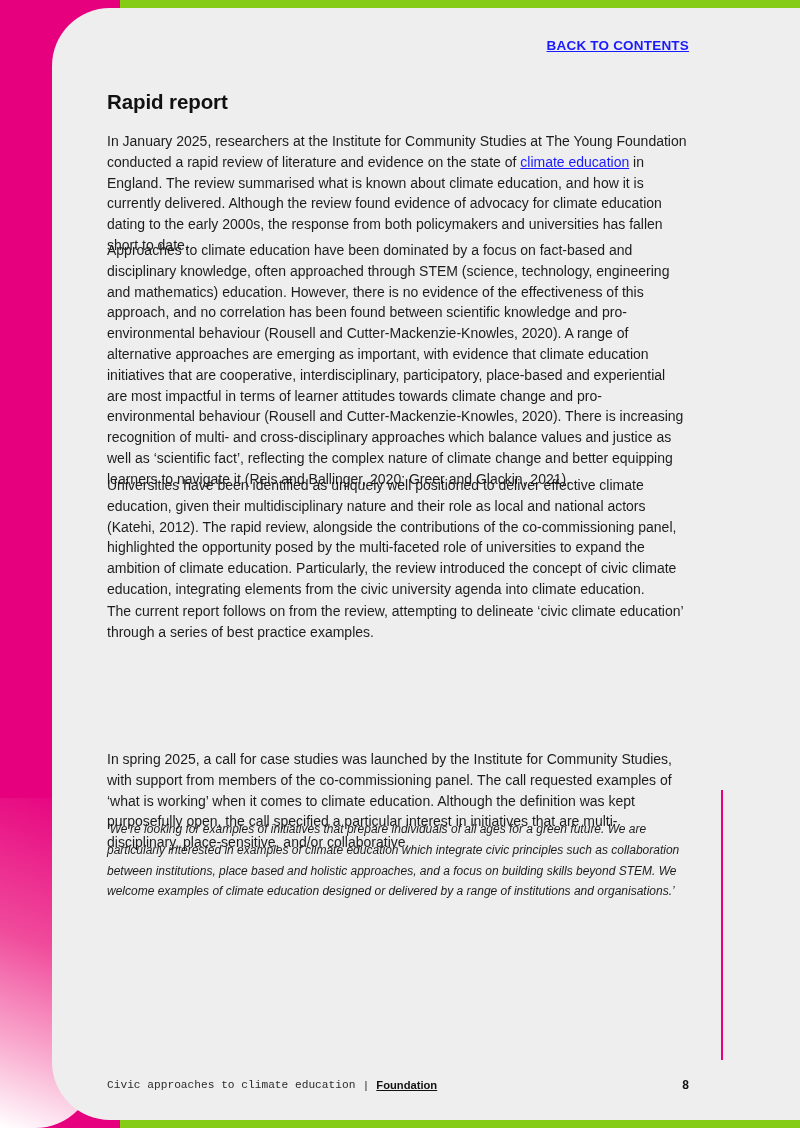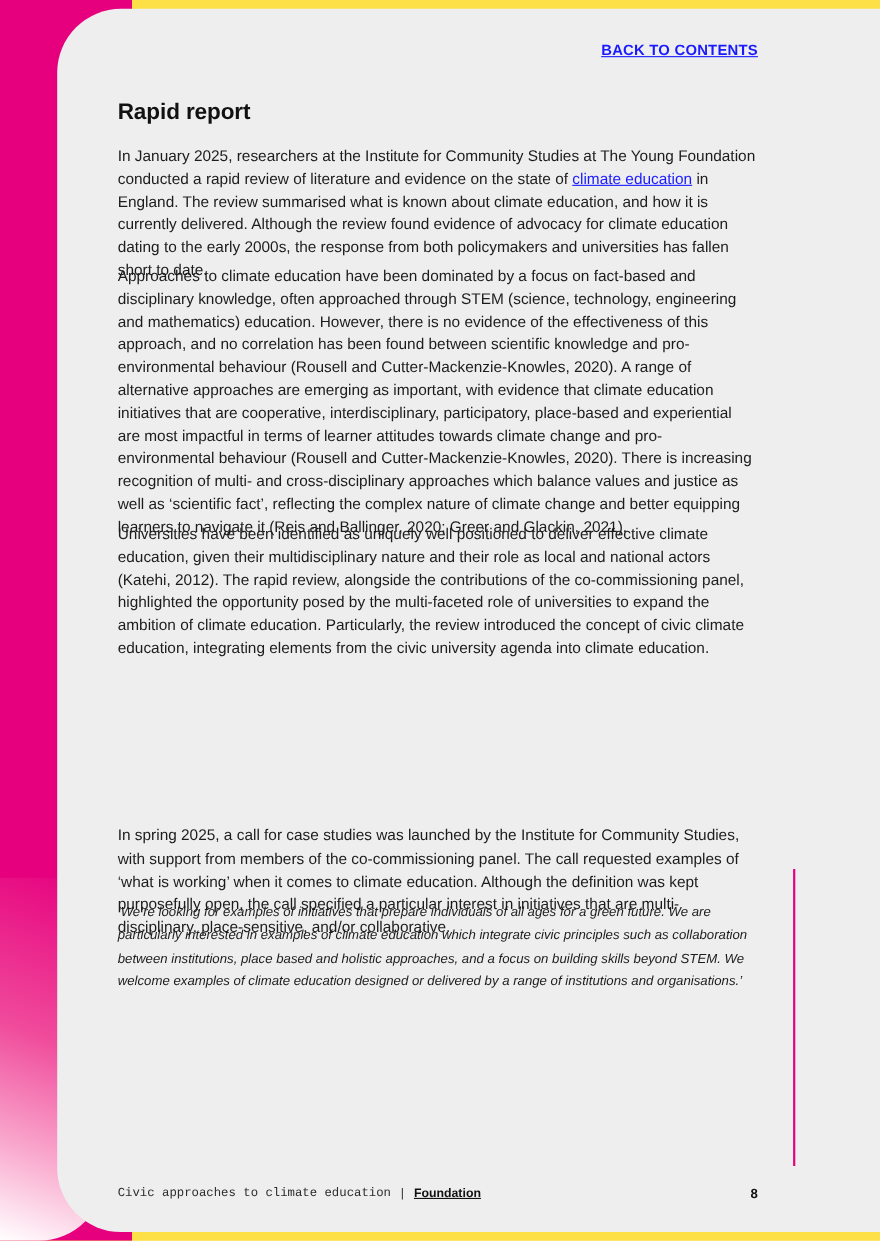--- a/index.html
+++ b/index.html
@@ -12,21 +12,21 @@
     background: #ffffff;
     font-family: "Liberation Sans", sans-serif;
     overflow: hidden;
   }
 
   .page {
     position: relative;
     width: 800px;
     height: 1128px;
     overflow: hidden;
-    background: #fde047;
+    background: #84cc16;
   }
 
   
   .magenta-band {
     position: absolute;
     left: 0;
     top: 0;
     width: 120px;
     height: 1128px;
     background: #e6007e;
@@ -177,20 +177,21 @@
     <a class="back-to-contents">BACK TO CONTENTS</a>
 
     <h1 class="section-title title-1">Rapid report</h1>
 
     <p class="body-text p1"><span>In January 2025, researchers at the Institute for Community Studies at The Young Foundation conducted a rapid review of literature and evidence on the state of </span><a class="inline-link">climate education</a><span> in England. The review summarised what is known about climate education, and how it is currently delivered. Although the review found evidence of advocacy for climate education dating to the early 2000s, the response from both policymakers and universities has fallen short to date.</span></p>
 
     <p class="body-text p2">Approaches to climate education have been dominated by a focus on fact-based and disciplinary knowledge, often approached through STEM (science, technology, engineering and mathematics) education. However, there is no evidence of the effectiveness of this approach, and no correlation has been found between scientific knowledge and pro-environmental behaviour (Rousell and Cutter-Mackenzie-Knowles, 2020). A range of alternative approaches are emerging as important, with evidence that climate education initiatives that are cooperative, interdisciplinary, participatory, place-based and experiential are most impactful in terms of learner attitudes towards climate change and pro-environmental behaviour (Rousell and Cutter-Mackenzie-Knowles, 2020). There is increasing recognition of multi- and cross-disciplinary approaches which balance values and justice as well as ‘scientific fact’, reflecting the complex nature of climate change and better equipping learners to navigate it (Reis and Ballinger, 2020; Greer and Glackin, 2021).</p>
 
     <p class="body-text p3">Universities have been identified as uniquely well positioned to deliver effective climate education, given their multidisciplinary nature and their role as local and national actors (Katehi, 2012). The rapid review, alongside the contributions of the co-commissioning panel, highlighted the opportunity posed by the multi-faceted role of universities to expand the ambition of climate education. Particularly, the review introduced the concept of civic climate education, integrating elements from the civic university agenda into climate education.</p>
 
+    <p class="body-text p4">The current report follows on from the review, attempting to delineate ‘civic climate education’ through a series of best practice examples.</p>
 
 
     <p class="body-text p5">In spring 2025, a call for case studies was launched by the Institute for Community Studies, with support from members of the co-commissioning panel. The call requested examples of ‘what is working’ when it comes to climate education. Although the definition was kept purposefully open, the call specified a particular interest in initiatives that are multi-disciplinary, place-sensitive, and/or collaborative.</p>
 
     <p class="quote-text">‘We’re looking for examples of initiatives that prepare individuals of all ages for a green future. We are particularly interested in examples of climate education which integrate civic principles such as collaboration between institutions, place based and holistic approaches, and a focus on building skills beyond STEM. We welcome examples of climate education designed or delivered by a range of institutions and organisations.’</p>
 
     <div class="quote-rule"></div>
 
     <div class="footer">
       <span class="footer-left">Civic approaches to climate education</span>

